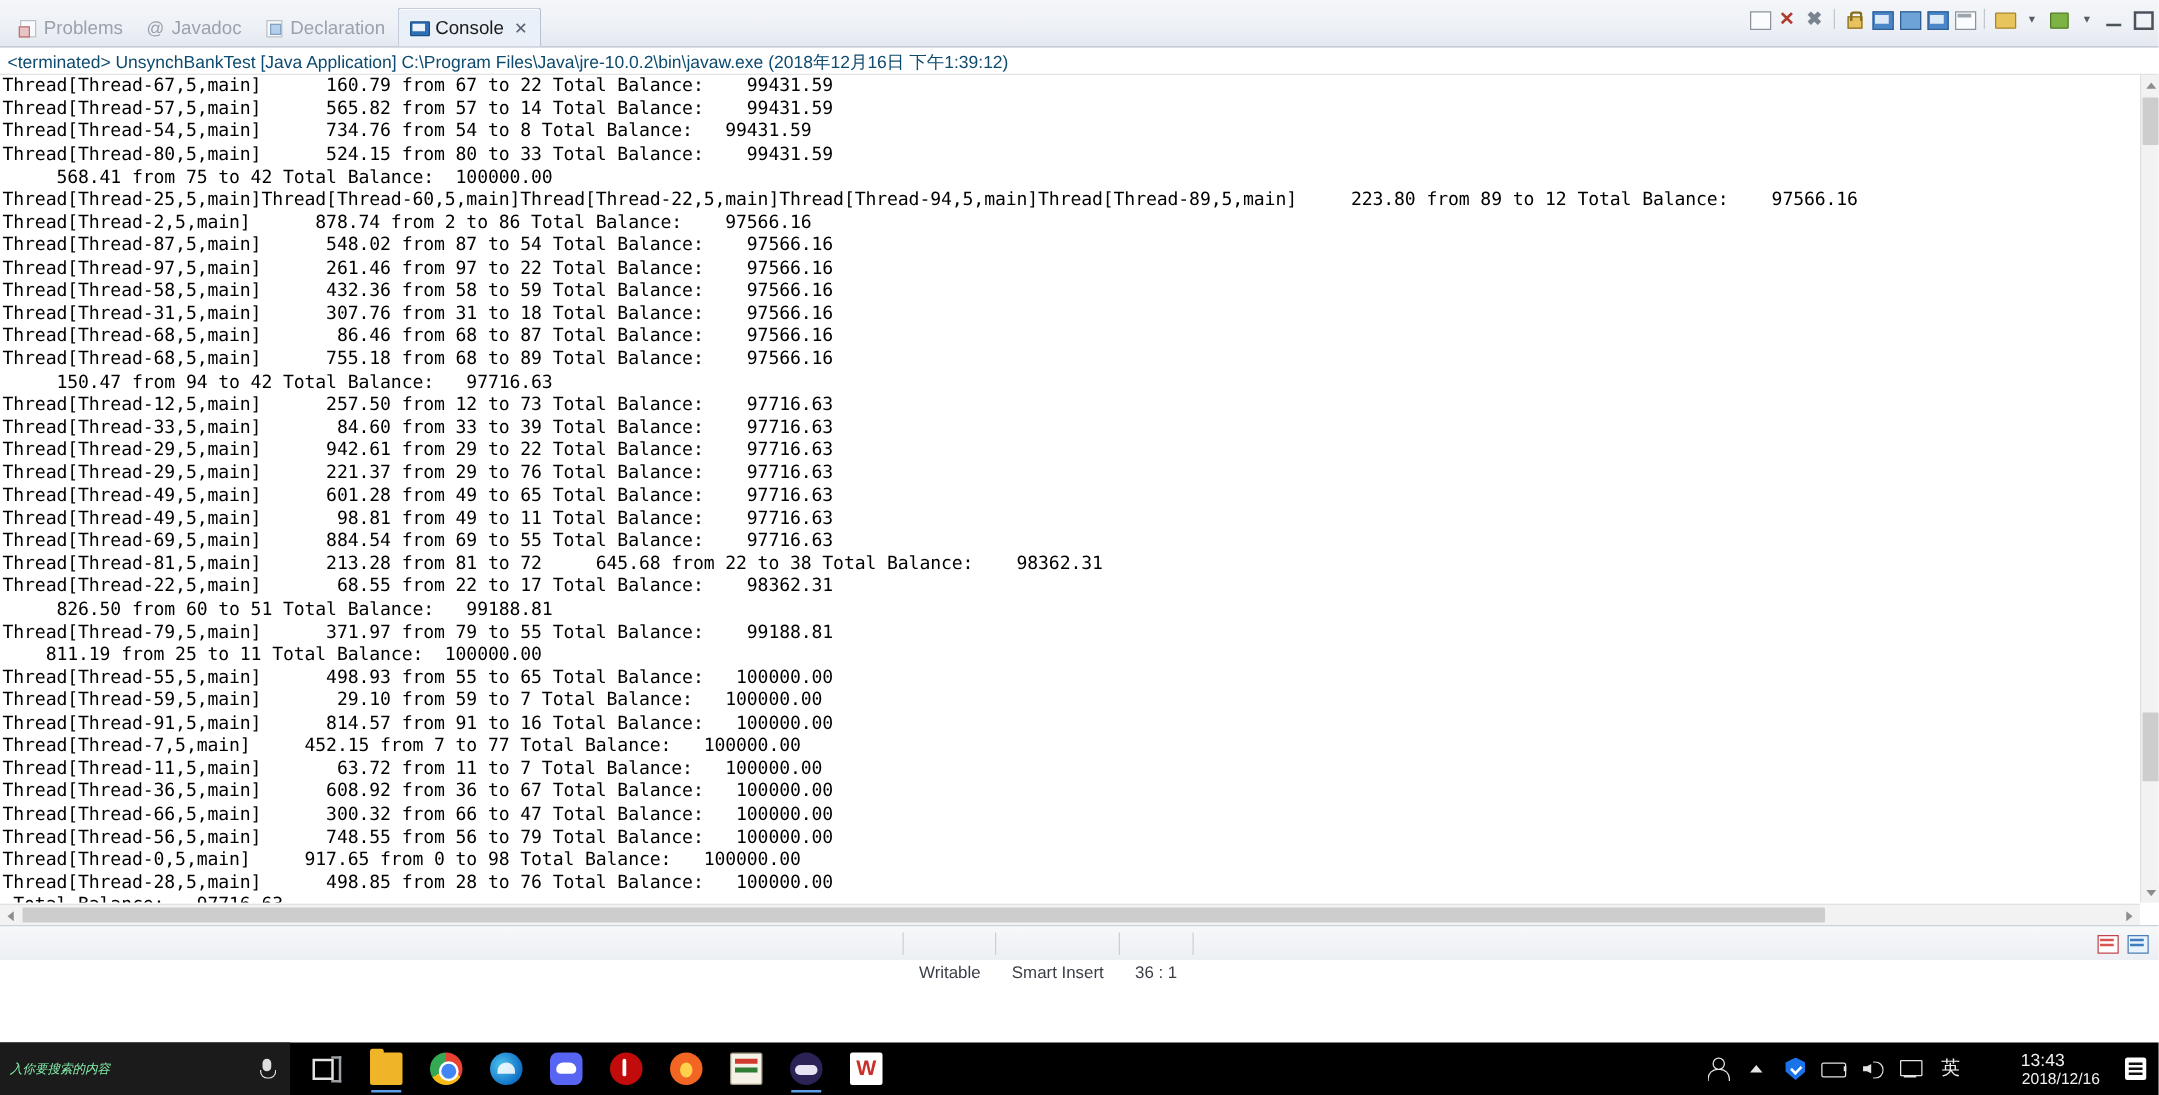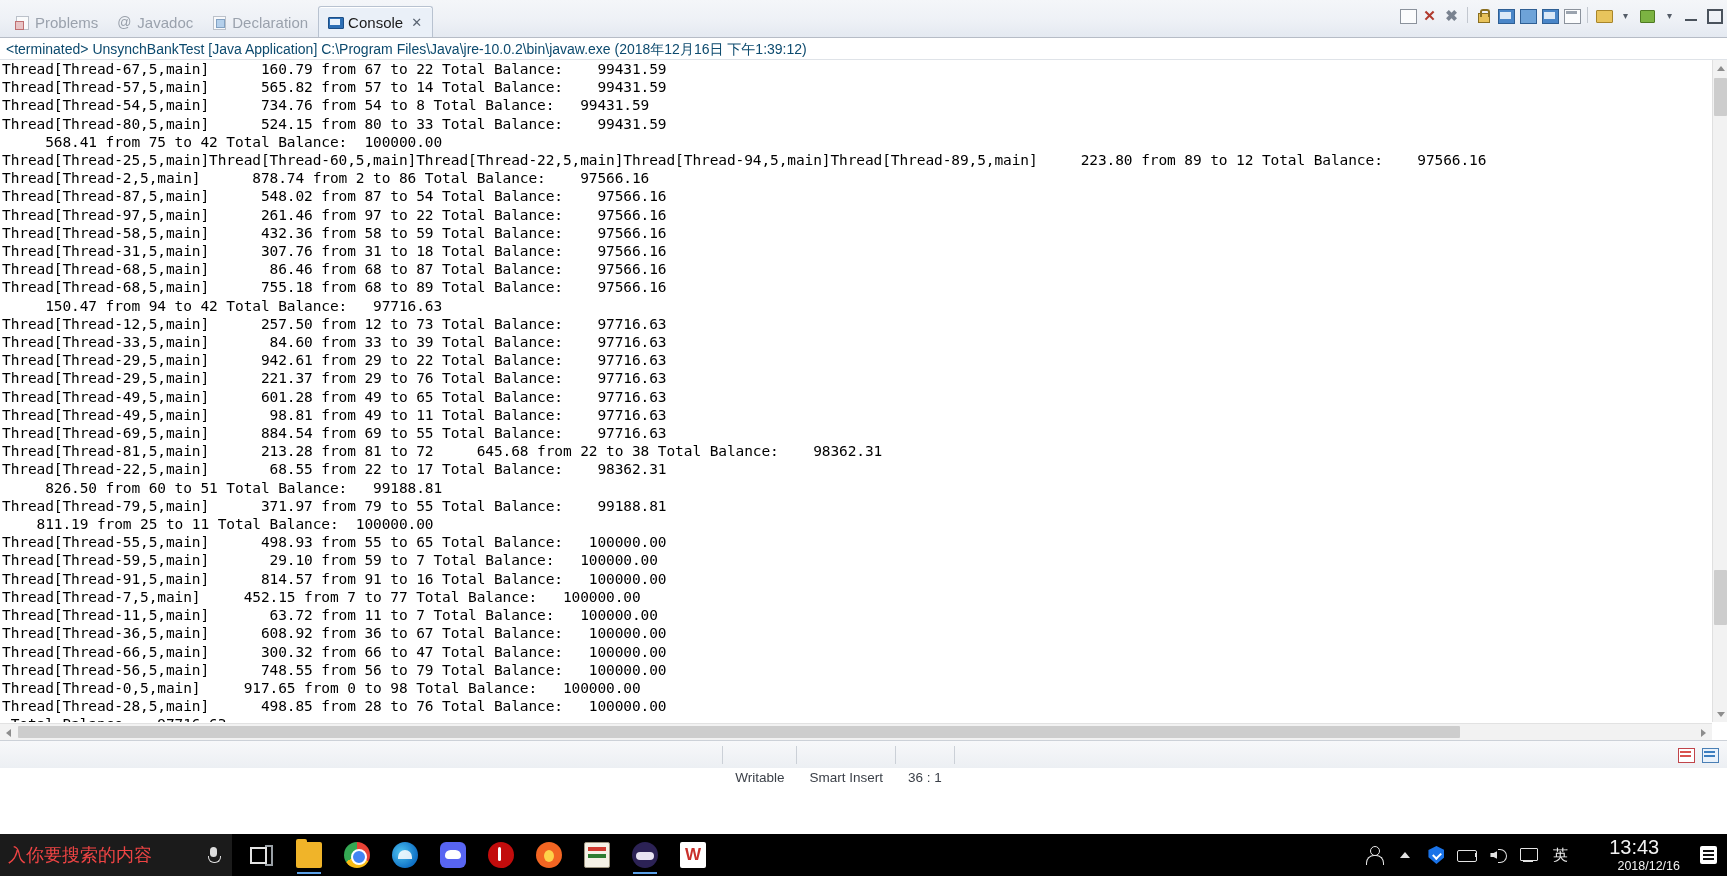--- a/index.html
+++ b/index.html
@@ -161,21 +161,21 @@
     width: 1727px; height: 42px;
     background: #000000;
     display: flex; align-items: center;
     color: #ffffff;
   }
   .tb-search {
     display:flex; align-items:center; gap: 8px;
     width: 232px; height: 42px; padding-left: 8px;
     background: #1b1b1b;
   }
-  .tb-search .txt { font-size: 18px; color: #ef4444; white-space: nowrap; }
+  .tb-search .txt { font-size: 10px; color: #86efac; white-space: nowrap; font-style: italic; }
   .tb-search .mic { width: 16px; height: 18px; position:relative; margin-left:auto; margin-right: 10px;}
   .tb-search .mic::before{content:"";position:absolute;left:4px;top:1px;width:7px;height:10px;background:#ddd;border-radius:4px;}
   .tb-search .mic::after{content:"";position:absolute;left:2px;top:10px;width:11px;height:6px;border:1.5px solid #ddd;border-top:none;border-radius:0 0 6px 6px;}
 
   .tb-apps { display:flex; align-items:center; gap: 2px; margin-left: 6px; }
   .tb-app {
     width: 46px; height: 42px; display:flex; align-items:center; justify-content:center;
     position: relative;
   }
   .tb-app .shape { width: 26px; height: 26px; position: relative; }
@@ -215,21 +215,21 @@
   .tr-batt::after{content:"";position:absolute;left:19px;top:9px;width:2px;height:4px;background:#e3e3e3;}
   .tr-vol::before{content:"";position:absolute;left:3px;top:7px;width:7px;height:8px;background:#e3e3e3;clip-path:polygon(0 25%,45% 25%,100% 0,100% 100%,45% 75%,0 75%);}
   .tr-vol::after{content:"";position:absolute;left:11px;top:5px;width:8px;height:12px;border:1.6px solid #e3e3e3;border-left:none;border-radius:0 8px 8px 0;}
   .tr-net::before{content:"";position:absolute;left:2px;top:4px;width:16px;height:11px;border:1.6px solid #e3e3e3;border-radius:1px;}
   .tr-net::after{content:"";position:absolute;left:5px;top:16px;width:10px;height:2px;background:#e3e3e3;}
   .tr-ime { font-size:15px; color:#ededed; line-height:22px; text-align:center; width:22px;}
   .tb-clock {
     display:flex; flex-direction:column; align-items:center; justify-content:center;
     line-height: 1.15; padding: 0 8px; color:#f2f2f2;
   }
-  .tb-clock .t { font-size: 20px; }
+  .tb-clock .t { font-size: 14px; }
   .tb-clock .d { font-size: 12.5px; margin-left: 29px; }
   .tr-notif{ width:24px; height:24px; position:relative;}
   .tr-notif::before{content:"";position:absolute;left:3px;top:3px;width:17px;height:18px;background:#fff;border-radius:2px;}
   .tr-notif::after{content:"";position:absolute;left:6px;top:7px;width:11px;height:2px;background:#111;box-shadow:0 4px 0 #111,0 8px 0 #111;}
 </style>
 </head>
 <body>
 
 <div class="app">
 

